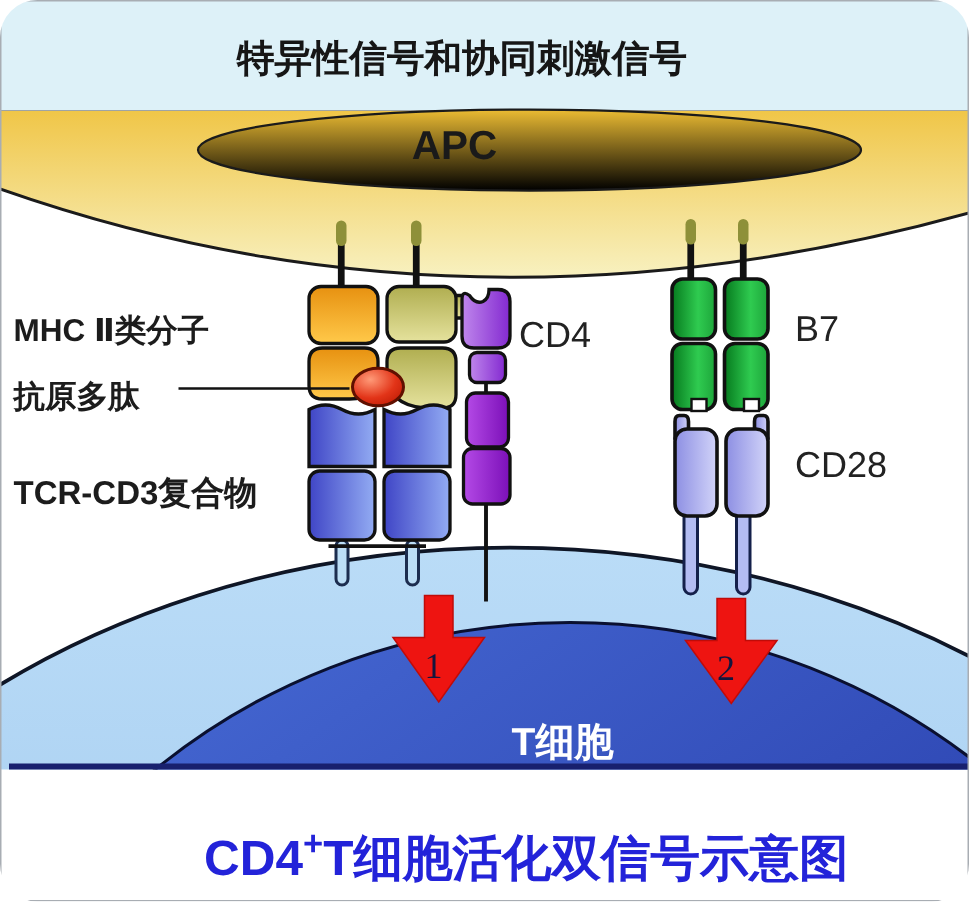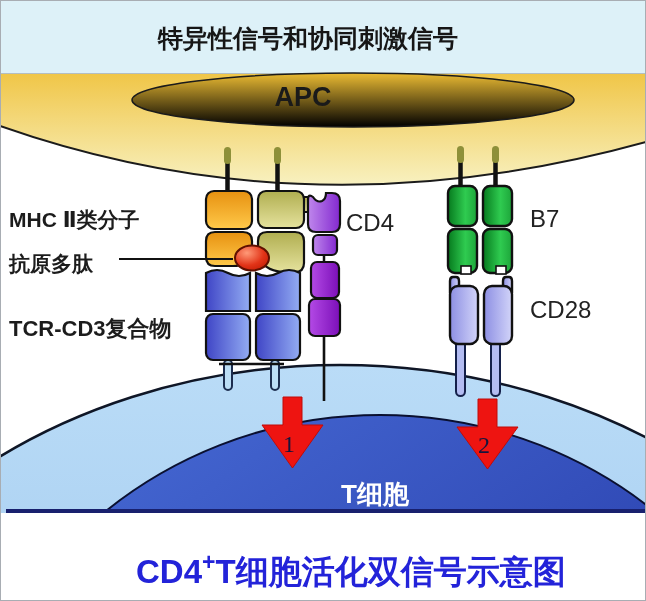--- a/index.html
+++ b/index.html
@@ -1,19 +1,20 @@
 <!DOCTYPE html>
 <html><head>
 <meta charset="utf-8">
 <style>
   html,body{margin:0;padding:0;background:#fff;}
   .stage{
     position:relative;width:646px;height:601px;overflow:hidden;
     font-family:"Liberation Sans","DejaVu Sans",sans-serif;
     background:#fff;
+    border-radius:25px;
   }
   svg{display:block}
   text{font-family:"Liberation Sans","DejaVu Sans",sans-serif;}
   .serif{font-family:"Liberation Serif","DejaVu Serif",serif;}
 </style>
 </head>
 <body>
 
 <div class="stage">
 <svg width="646" height="601" viewBox="0 0 646 601">

